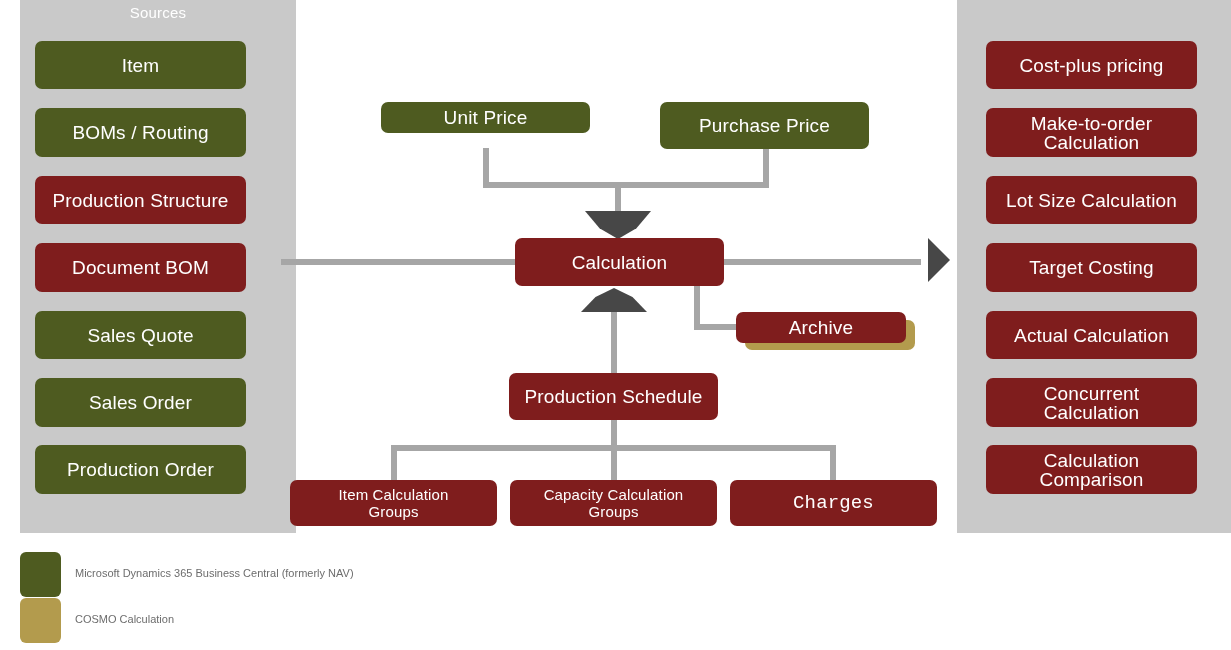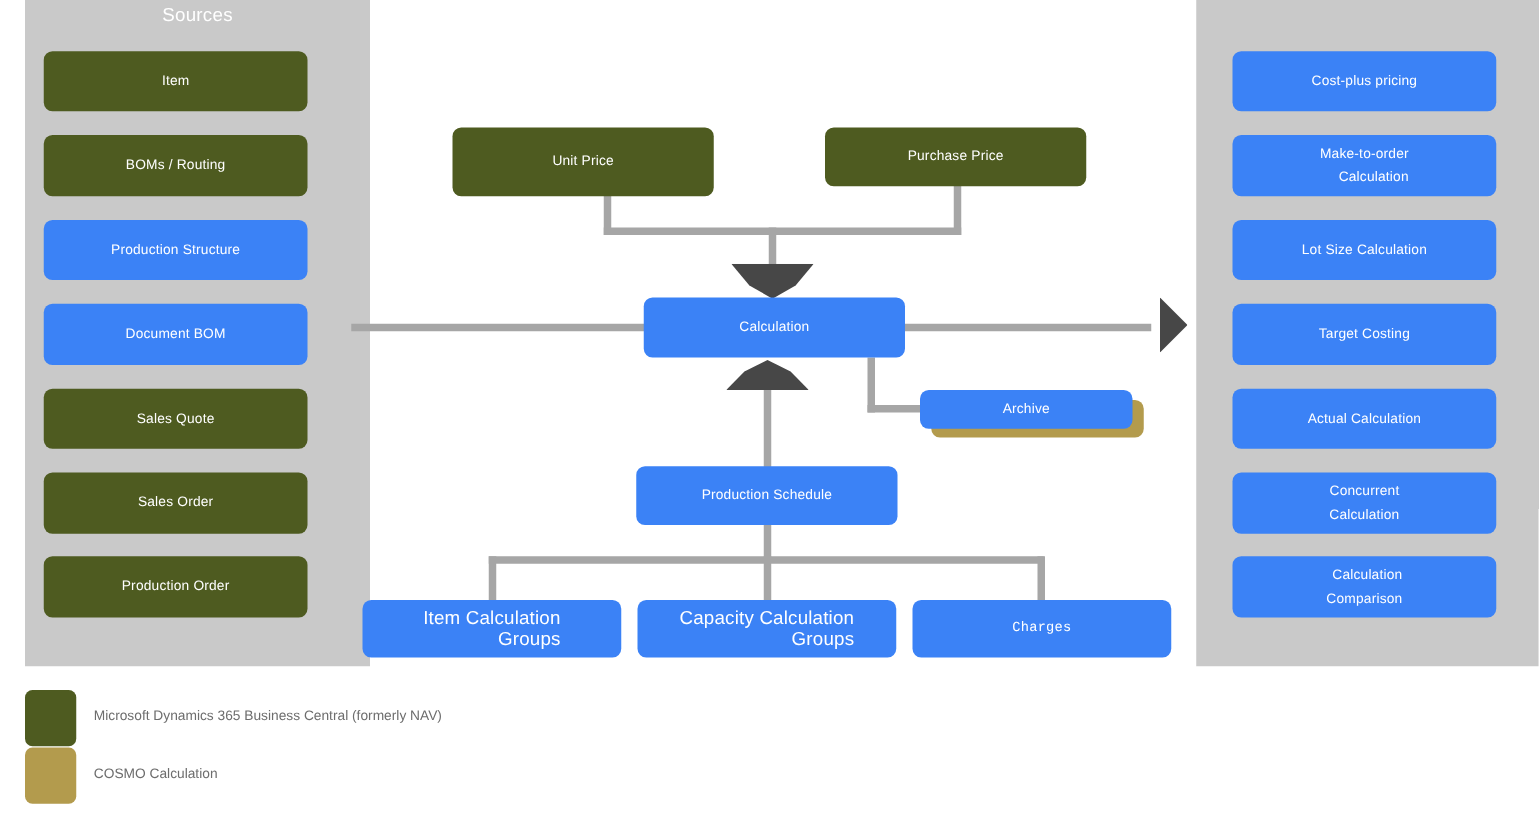--- a/index.html
+++ b/index.html
@@ -41,28 +41,28 @@
   
   .node {
     position: absolute;
     box-sizing: border-box;
     border-radius: 7px;
     color: #ffffff;
     display: flex;
     align-items: center;
     justify-content: center;
     text-align: center;
-    font-size: 11px;
+    font-size: 19px;
     line-height: 19px;
     letter-spacing: .15px;
     padding: 0 6px;
     white-space: pre-line;
   }
   .green { background: #4e5b20; }
-  .gold  { background: #3b82f6; text-align: right; }
+  .gold  { background: #7f1d1d; }
 
   .node.small { font-size: 15px; line-height: 17px; }
 
   
   .line {
     position: absolute;
     background: #a6a6a6;
   }
   .line.h { height: 6px; }
   .line.v { width: 6px; }
@@ -150,21 +150,21 @@
   <div class="line v" style="left:611px; top:419px; height:30px;"></div>
   <div class="line h" style="left:391px; top:445px; width:444px;"></div>
   <div class="line v" style="left:391px; top:445px; height:36px;"></div>
   <div class="line v" style="left:611px; top:445px; height:36px;"></div>
   <div class="line v" style="left:830px; top:445px; height:36px;"></div>
 
   <div class="arrow arrow-down" style="left:585px; top:211px; width:66px; height:28px;"></div>
   <div class="arrow arrow-up" style="left:581px; top:288px; width:66px; height:24px;"></div>
   <div class="arrow arrow-right" style="left:928px; top:238px; width:22px; height:44px;"></div>
 
-  <div class="node green" style="left:362px; top:102px; width:209px; height:55px;">Unit Price</div>
+  <div class="node green" style="left:381px; top:102px; width:209px; height:31px;">Unit Price</div>
   <div class="node green" style="left:660px; top:102px; width:209px; height:47px;">Purchase Price</div>
 
   <div class="node gold" style="left:515px; top:238px; width:209px; height:48px;">Calculation</div>
 
   <div class="stack-back" style="left:745px; top:320px; width:170px; height:30px;"></div>
   <div class="node gold" style="left:736px; top:312px; width:170px; height:31px;">Archive</div>
 
   <div class="node gold" style="left:509px; top:373px; width:209px; height:47px;">Production Schedule</div>
 
   <div class="node gold small" style="left:290px; top:480px; width:207px; height:46px;">Item Calculation

